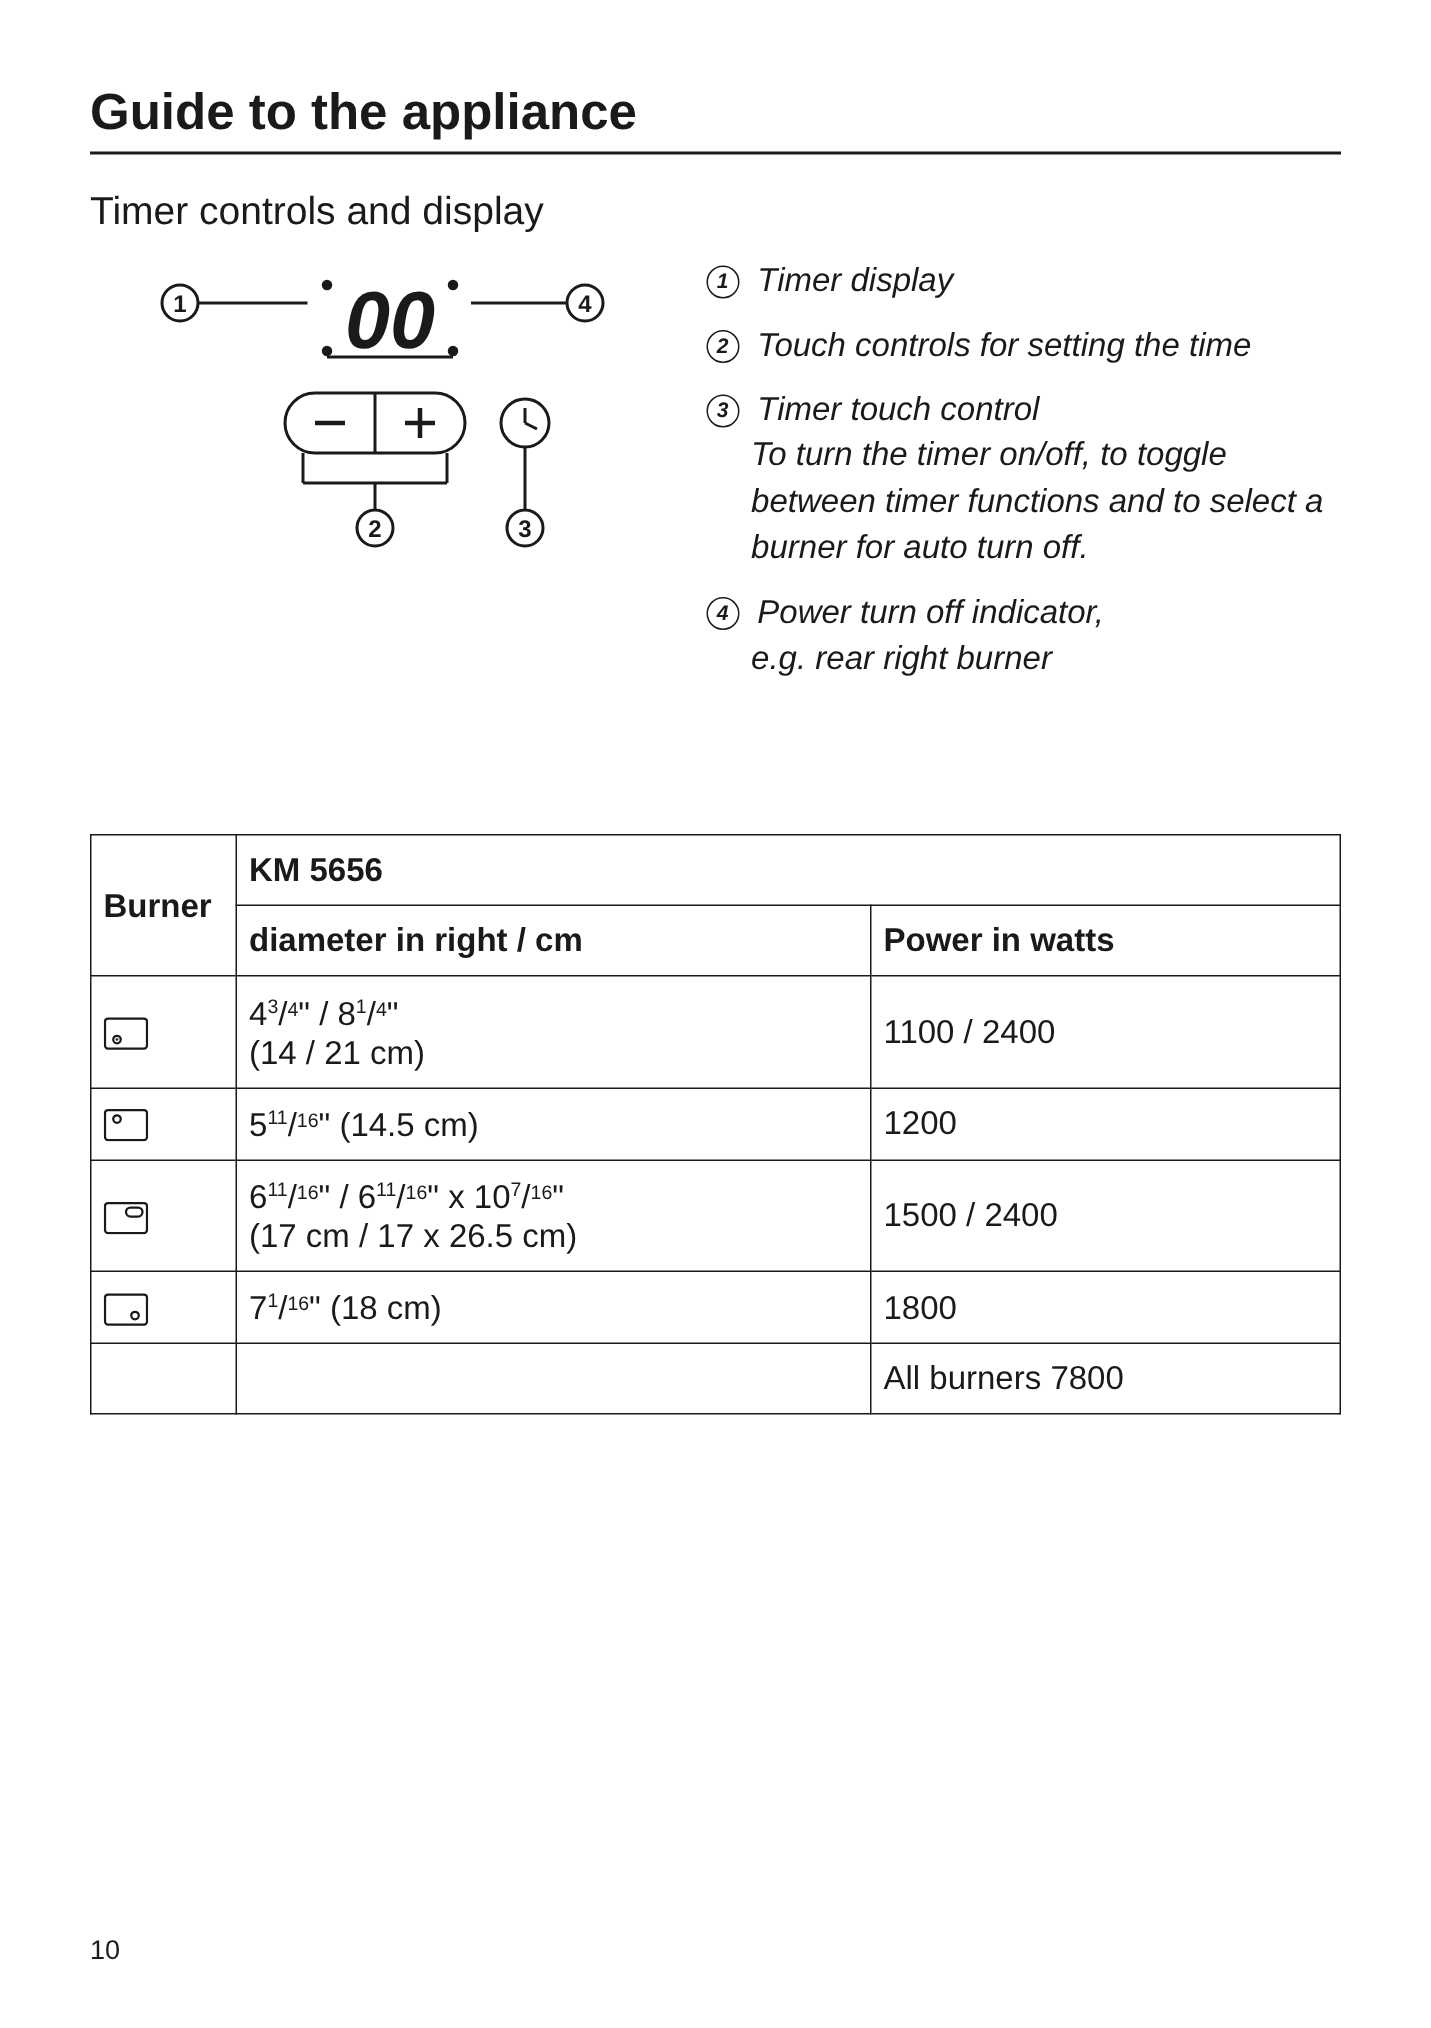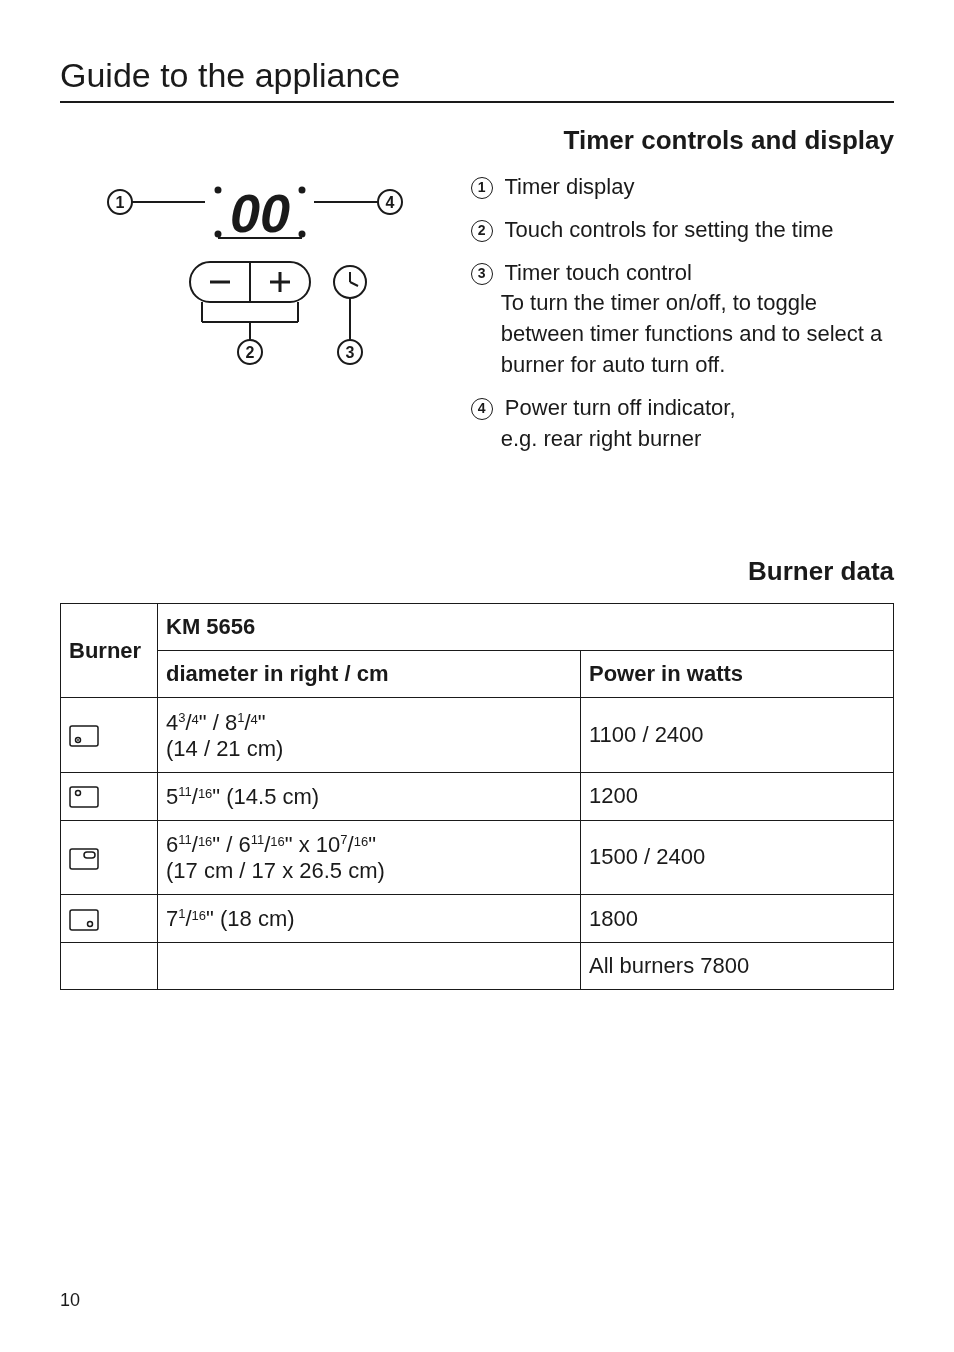--- a/index.html
+++ b/index.html
@@ -10,51 +10,51 @@
   background: #fff;
   font-family: Helvetica, Arial, sans-serif;
   color: #1a1a1a;
 }
 .page {
   padding: 56px 60px 0 60px;
   box-sizing: border-box;
 }
 .title {
   font-size: 34px;
-  font-weight: 400;
+  font-weight: 700;
   margin: 0 0 6px 0;
 }
 .rule {
   border: none;
   border-top: 2px solid #1a1a1a;
   margin: 0 0 22px 0;
 }
 .sub {
   font-size: 26px;
-  font-weight: 700;
+  font-weight: 400;
   margin: 4px 0 16px 0;
-  text-align: right;
 }
 .two-col {
   display: flex;
   gap: 20px;
 }
 .left {
   width: 48%;
   display: flex;
   justify-content: center;
   align-items: flex-start;
 }
 .right {
   width: 52%;
   font-size: 22px;
   line-height: 1.4;
 }
 .legend-item {
   margin-bottom: 12px;
+  font-style: italic;
 }
 .num-circle {
   display: inline-flex;
   align-items: center;
   justify-content: center;
   width: 22px;
   height: 22px;
   border: 1.5px solid #1a1a1a;
   border-radius: 50%;
   font-size: 14px;
@@ -185,21 +185,20 @@
       </div>
       <div class="legend-item">
         <span class="num-circle">4</span>
         <span>Power turn off indicator,</span>
         <div class="legend-sub">e.g. rear right burner</div>
       </div>
     </div>
   </div>
 
   <div class="burner-section">
-    <h2 class="sub">Burner data</h2>
 
     <table class="table">
       <tbody>
           <tr>
         <th rowspan="2" class="burner-icon-cell">Burner</th>
         <th colspan="2">KM 5656</th>
       </tr>
       <tr>
         <th>diameter in right / cm</th>
         <th>Power in watts</th>

